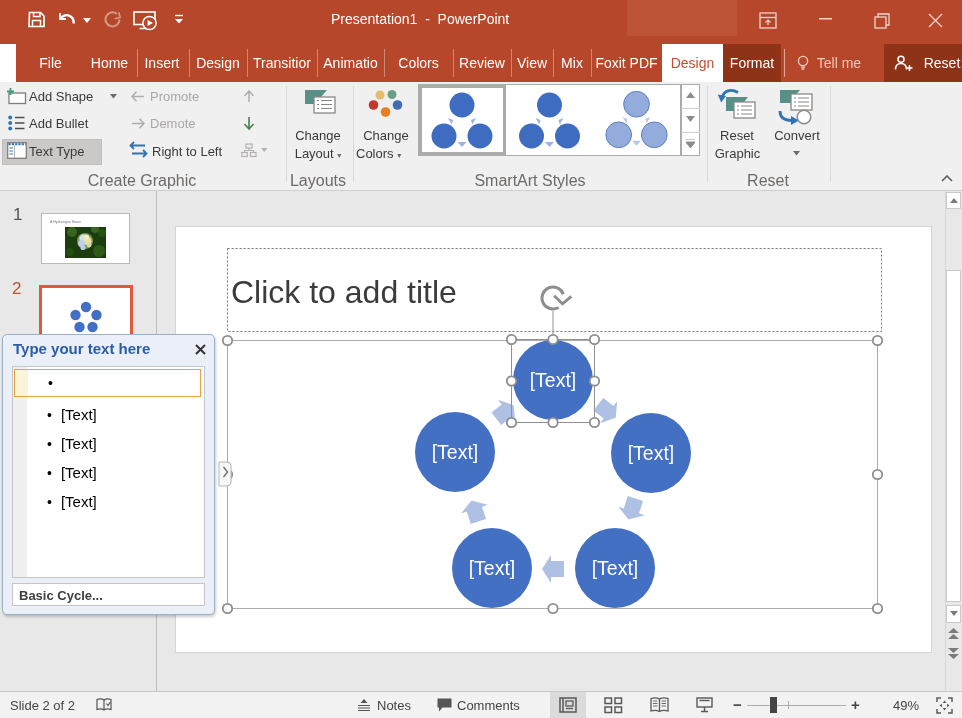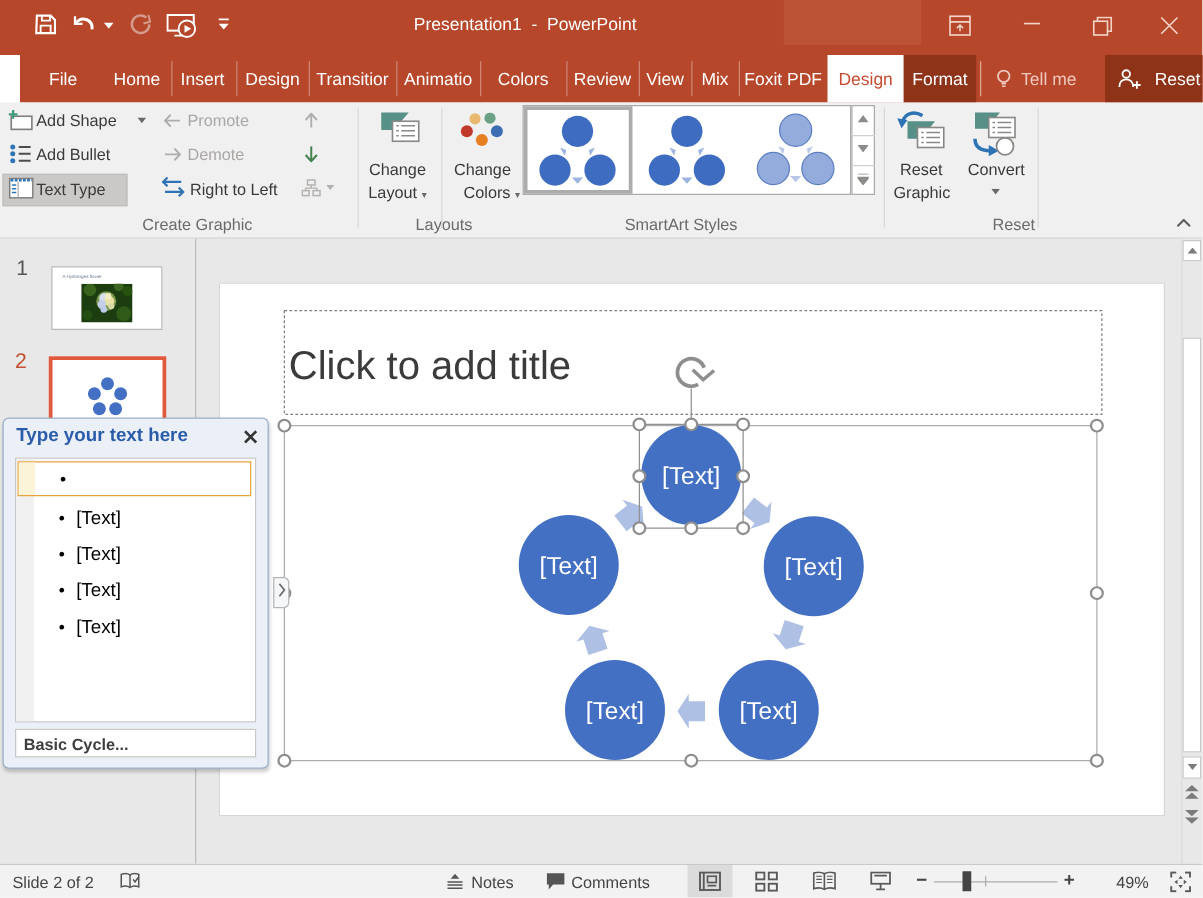--- a/index.html
+++ b/index.html
@@ -7,21 +7,21 @@
   body { font-family:"Liberation Sans", sans-serif; position:relative; background:#fff; }
   .abs { position:absolute; }
   
   #titlebar { left:0; top:0; width:962px; height:44px; background:#B7472A;text-decoration:underline; }
   #tabrow { left:16px; top:44px; width:962px; height:38px; background:#B7472A; }
   .tab { position:absolute; top:0; height:38px; line-height:38px; color:#fff; font-size:14px; text-align:center; }
   .tabsep { position:absolute; top:5px; height:28px; width:1px; background:#CC8672; }
   
   #ribbon { left:0; top:82px; width:962px; height:109px; background:#F1F0F0; border-bottom:1px solid #CFCFCF; }
   .gsep { position:absolute; top:4px; height:96px; width:1px; background:#D8D8D8; }
-  .glabel { position:absolute; top:90px; width:120px; text-align:right; font-size:13px; color:#6C6A68; }
+  .glabel { position:absolute; top:90px; width:120px; text-align:center; font-size:16px; color:#6C6A68; }
   .rbtn-txt { font-size:13px; color:#3B3A39; }
   .gray { color:#A9A7A5; }
   
   #content { left:0; top:191px; width:962px; height:500px; background:#E8E8E8; }
   #leftpanel { left:0; top:0; width:157px; height:500px; background:#E8E8E8; border-right:1px solid #BDBDBD; }
   #slide { left:175px; top:35px; width:757px; height:427px; background:#fff; border:1px solid #D6D6D6; }
   
   #textpane { left:2px; top:334px; width:213px; height:281px; background:#EBF0F8; border:1px solid #9AAFC8; border-radius:5px; box-shadow:1px 2px 3px rgba(0,0,0,0.2); }
   
   #statusbar { left:0; top:691px; width:962px; height:27px; background:#F2F2F2; border-top:1px solid #C9C9C9; font-size:13px; color:#444; }
@@ -187,21 +187,21 @@
     <div class="gsep" style="left:353px;"></div>
 
     <svg class="abs" style="left:366px;top:8px" width="40" height="36" viewBox="0 0 40 36">
       <circle cx="14" cy="5" r="4.5" fill="#E9B96F"></circle>
       <circle cx="26" cy="4.5" r="4.5" fill="#6AA084"></circle>
       <circle cx="7.5" cy="15" r="4.8" fill="#C0392B"></circle>
       <circle cx="31.5" cy="15" r="4.8" fill="#3D6EB4"></circle>
       <circle cx="19.5" cy="22" r="4.8" fill="#E67E22"></circle>
     </svg>
     <div class="abs rbtn-txt" style="left:356px;top:46px;width:60px;text-align:center;">Change</div>
-    <div class="abs rbtn-txt" style="left:356px;top:64px;width:60px;text-align:right;">Colors <span style="font-size:8px;color:#6B6967;">▾</span></div>
+    <div class="abs rbtn-txt" style="left:356px;top:64px;width:60px;text-align:left;">Colors <span style="font-size:8px;color:#6B6967;">▾</span></div>
 
     <div class="abs" style="left:418px;top:2px;width:263px;height:72px;background:#fff;border:1px solid #ABABAB;"></div>
     <div class="abs" style="left:419px;top:3px;width:87px;height:70px;border:3px solid #ACACAC;"></div>
     <svg class="abs" style="left:419px;top:3px" width="87" height="70" viewBox="0 0 87 70">
       <circle cx="43" cy="20" r="12.5" fill="#3D6CC0"></circle>
       <circle cx="25" cy="51" r="12.5" fill="#3D6CC0"></circle>
       <circle cx="61" cy="51" r="12.5" fill="#3D6CC0"></circle>
       <path d="M29 33 l5 2 -1.2 4.5 z" fill="#9DB3E0"></path>
       <path d="M57 33 l-5 2 1.2 4.5 z" fill="#9DB3E0"></path>
       <path d="M38.5 57 l9 0 -4.5 5 z" fill="#9DB3E0"></path>

